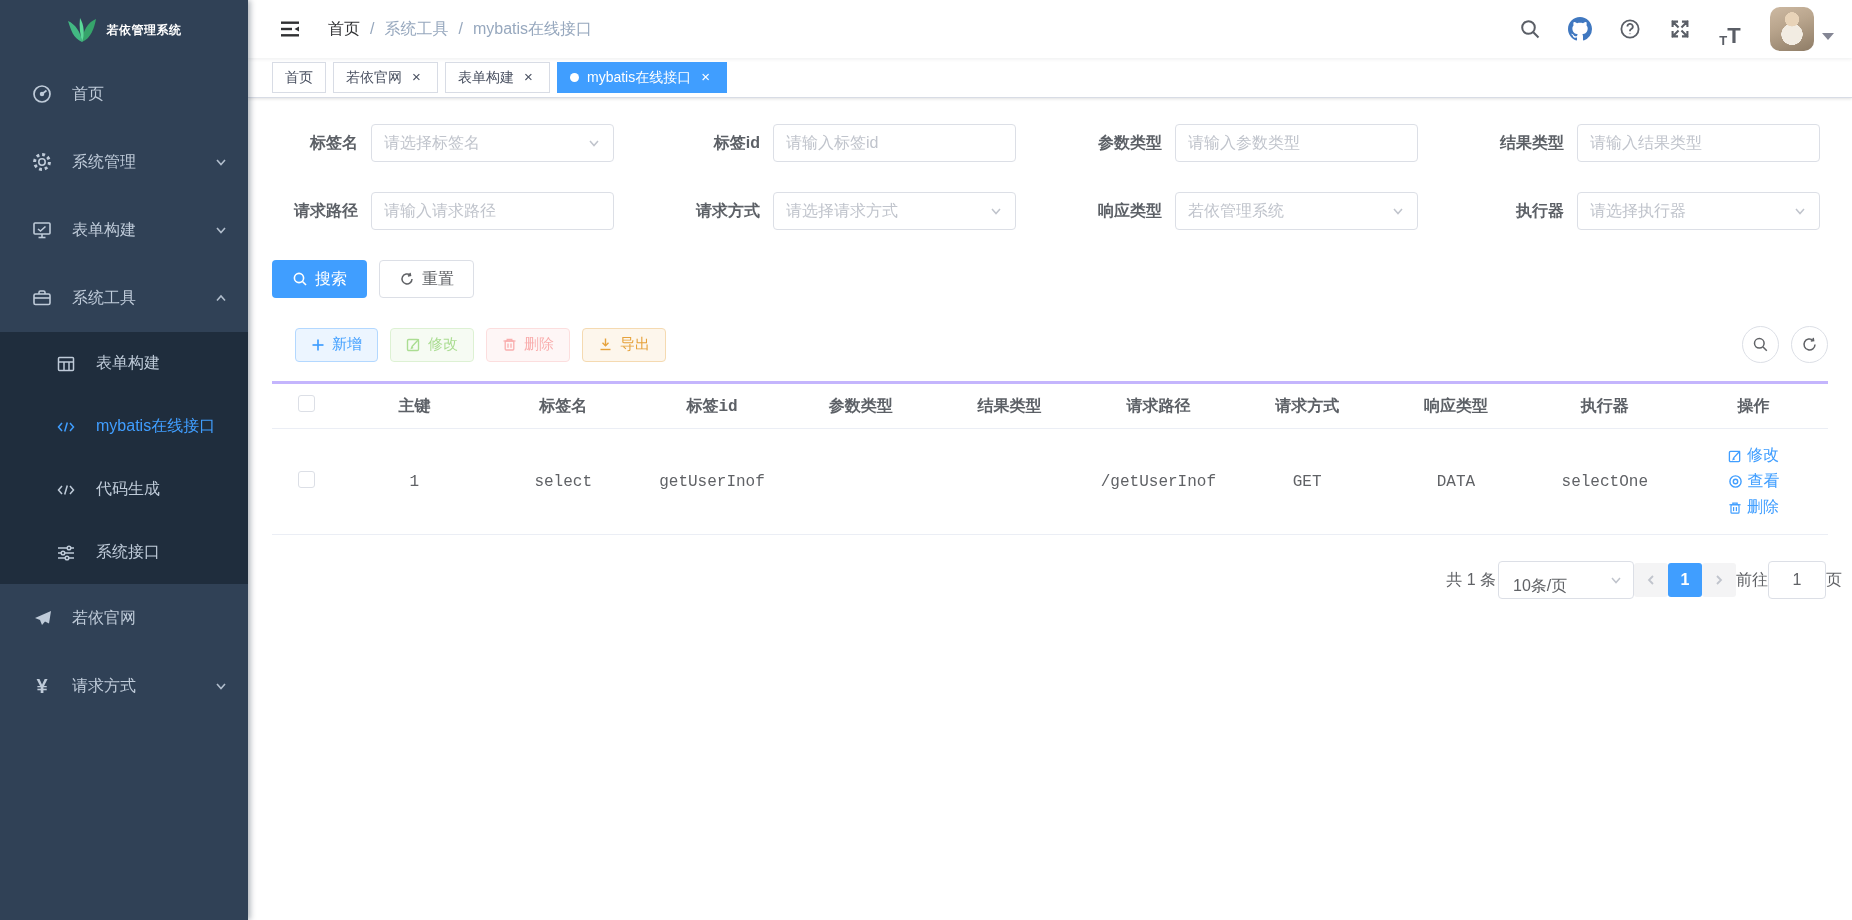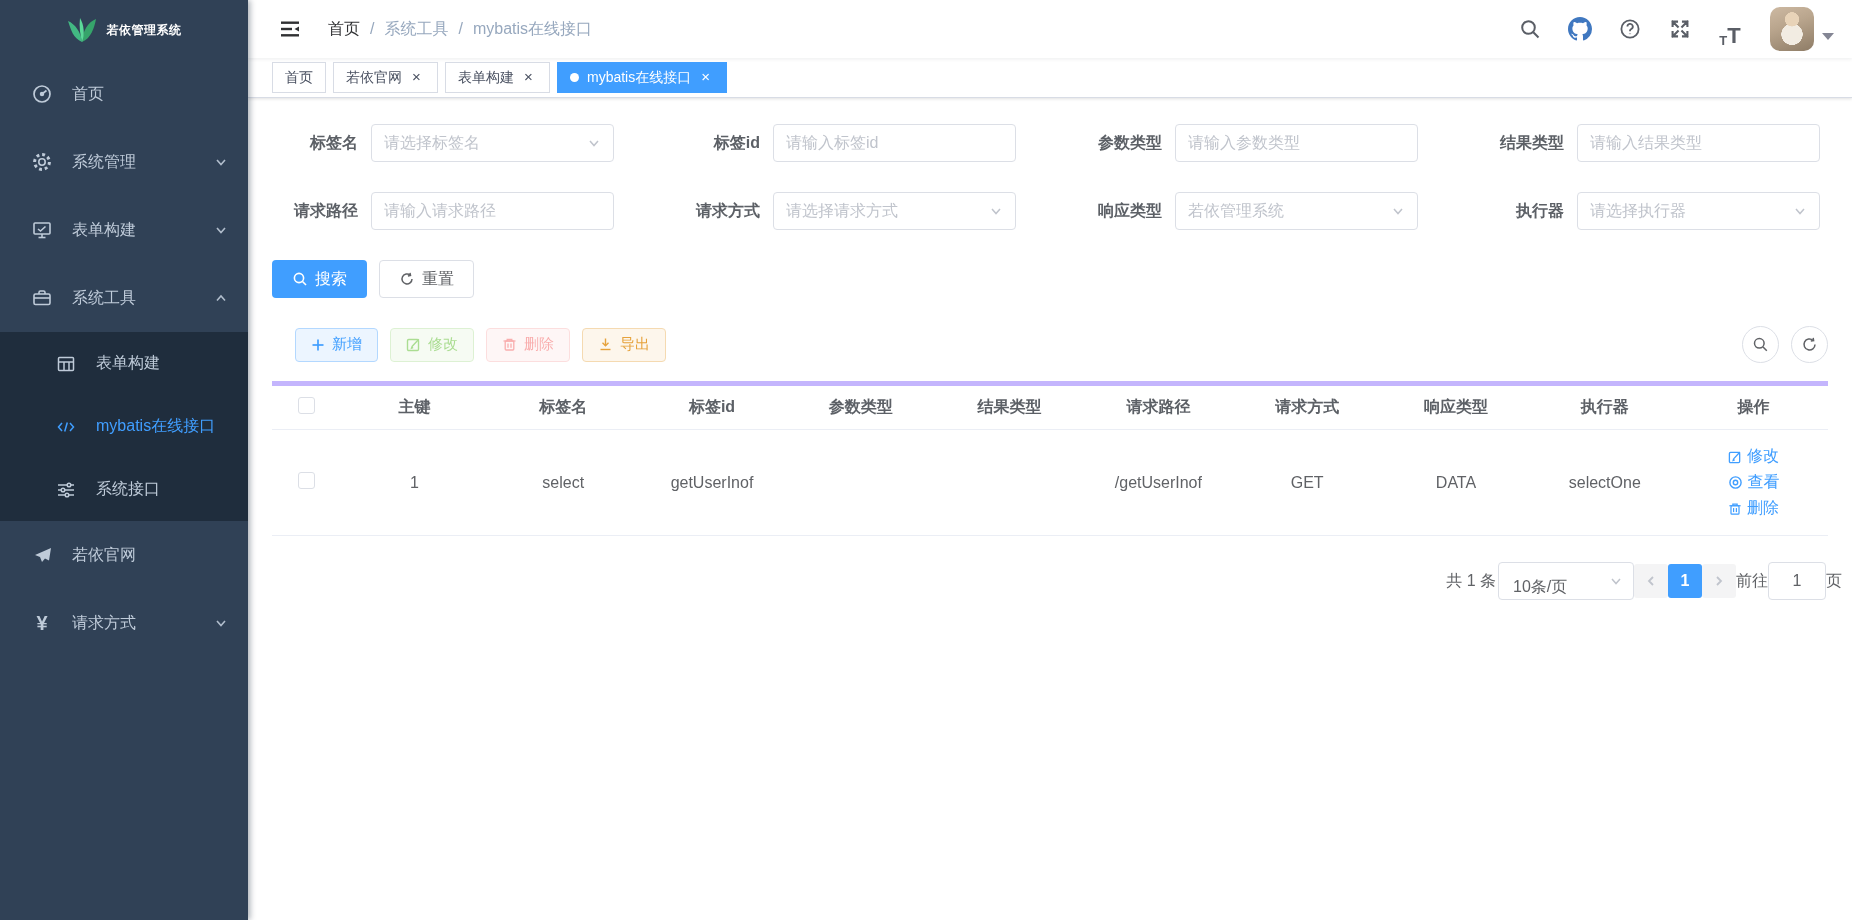--- a/index.html
+++ b/index.html
@@ -70,21 +70,21 @@
   .btn-sm { height:34px; padding:0 15px; font-size:15px; border-radius:4px; }
   .btn-add { background:#ecf5ff; border-color:#b3d8ff; color:#409eff; }
   .btn-edit { background:#f0f9eb; border-color:#c2e7b0; color:#67c23a; }
   .btn-del { background:#fef0f0; border-color:#fbc4c4; color:#f56c6c; }
   .btn-exp { background:#fdf6ec; border-color:#f5dab1; color:#e6a23c; }
   .btn.disabled { opacity:.55; cursor:not-allowed; }
   .toolbar-right { margin-left:auto; display:flex; gap:12px; }
   .circle-btn { width:37px; height:37px; border-radius:50%; border:1px solid #dcdfe6; background:#fff; display:flex; align-items:center; justify-content:center; color:#606266; cursor:pointer; }
 
   
-  table { width:100%; border-collapse:collapse; table-layout:fixed; border-top:5px solid #c4b5fd; }
+  table { width:100%; border-collapse:collapse; table-layout:fixed; border-top:3px solid #c4b5fd;font-family:Liberation Mono, monospace; }
   th { height:46px; font-weight:bold; color:#5c6066; font-size:16px; border-bottom:1px solid #ebeef5; text-align:center; }
   td { height:106px; color:#606266; font-size:16px; border-bottom:1px solid #ebeef5; text-align:center; }
   .col-check { width:68px; }
   .checkbox { width:17px; height:17px; border:1px solid #dcdfe6; border-radius:3px; background:#fff; display:inline-block; cursor:pointer; }
   .ops { display:flex; flex-direction:column; align-items:center; gap:5px; }
   .op-link { color:#409eff; cursor:pointer; display:inline-flex; align-items:center; gap:5px; font-size:16px; }
 
   
   .pagination { display:flex; align-items:center; justify-content:flex-end; gap:0; margin-top:26px; margin-right:-14px; font-size:16px; color:#606266; white-space:nowrap; }
   .pg-total { margin-right:2px; }
@@ -188,20 +188,30 @@
         </div>
         <div class="menu-item active">
           <span class="m-ic ic">
             <svg width="22" height="22" viewBox="0 0 22 22" fill="none" stroke="#409eff" stroke-width="1.5">
               <polyline points="7,7 3.5,11 7,15"></polyline>
                 <polyline points="15,7 18.5,11 15,15"></polyline>
                 <line x1="12.3" y1="6.5" x2="9.7" y2="15.5"></line>
             </svg>
           </span>
           <span class="grow">mybatis在线接口</span>
+        </div>
+        <div class="menu-item">
+          <span class="m-ic ic">
+            <svg width="22" height="22" viewBox="0 0 22 22" fill="none" stroke="#bfcbd9" stroke-width="1.5">
+              <polyline points="7,7 3.5,11 7,15"></polyline>
+                <polyline points="15,7 18.5,11 15,15"></polyline>
+                <line x1="12.3" y1="6.5" x2="9.7" y2="15.5"></line>
+            </svg>
+          </span>
+          <span class="grow">代码生成</span>
         </div>
         <div class="menu-item">
           <span class="m-ic ic">
             <svg width="22" height="22" viewBox="0 0 22 22" fill="none" stroke="#bfcbd9" stroke-width="1.5">
               <line x1="3" y1="6" x2="19" y2="6"></line>
                 <circle cx="14" cy="6" r="1.8" fill="#1f2d3d"></circle>
               <line x1="3" y1="11" x2="19" y2="11"></line>
                 <circle cx="8" cy="11" r="1.8" fill="#1f2d3d"></circle>
               <line x1="3" y1="16" x2="19" y2="16"></line>
                 <circle cx="12" cy="16" r="1.8" fill="#1f2d3d"></circle>

